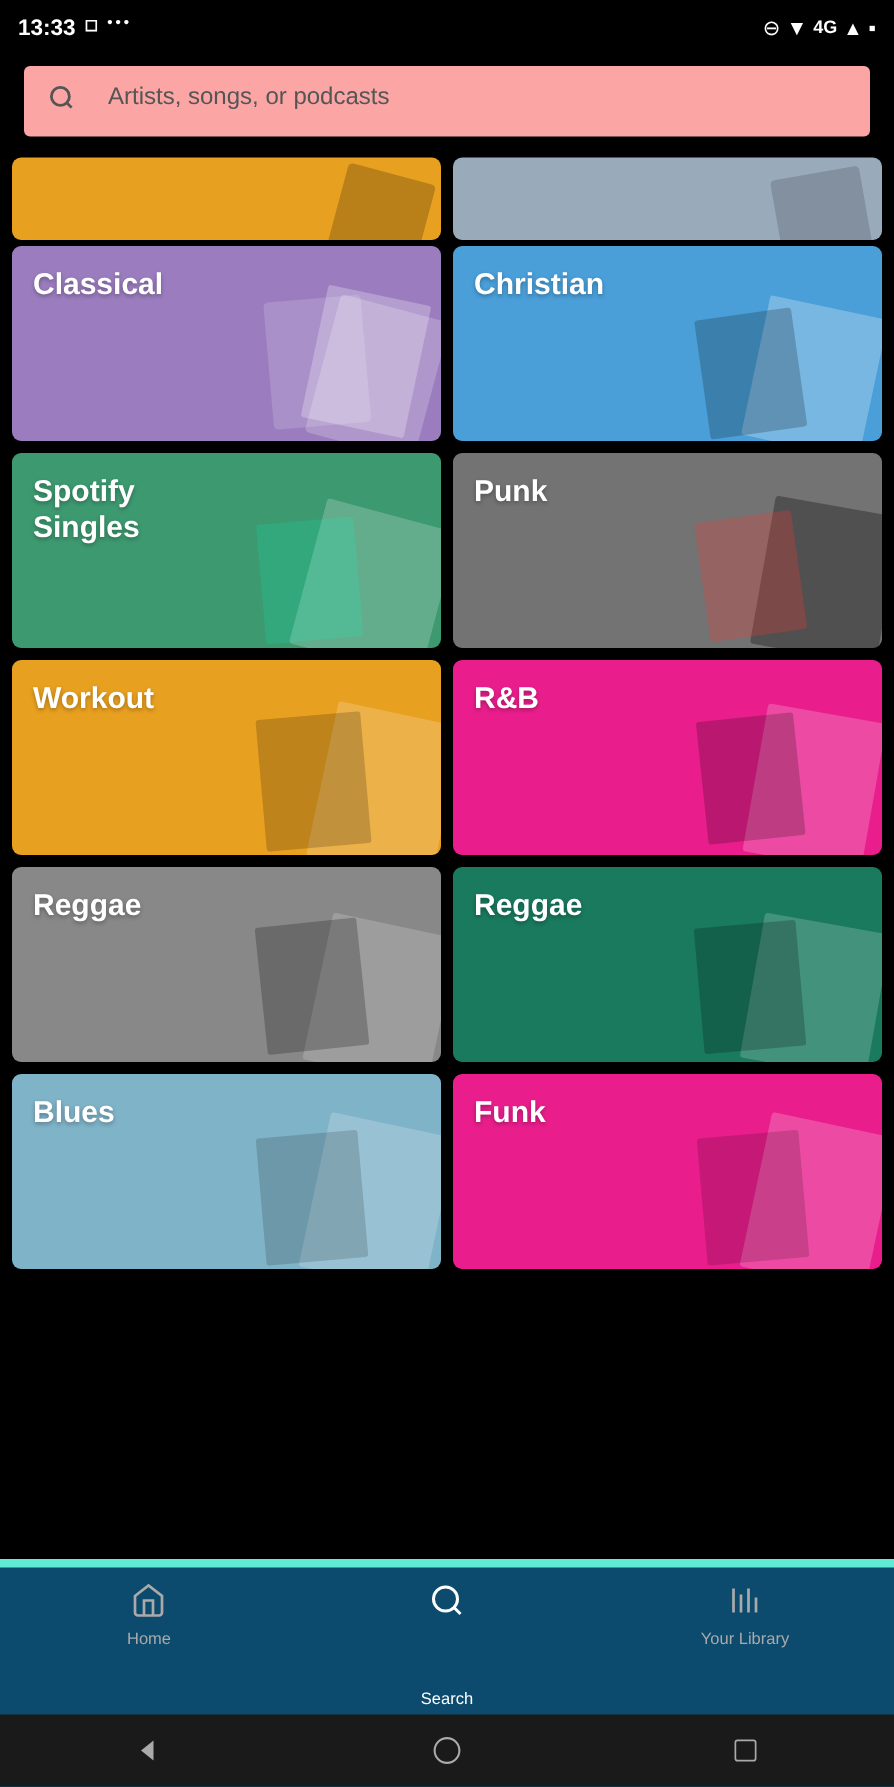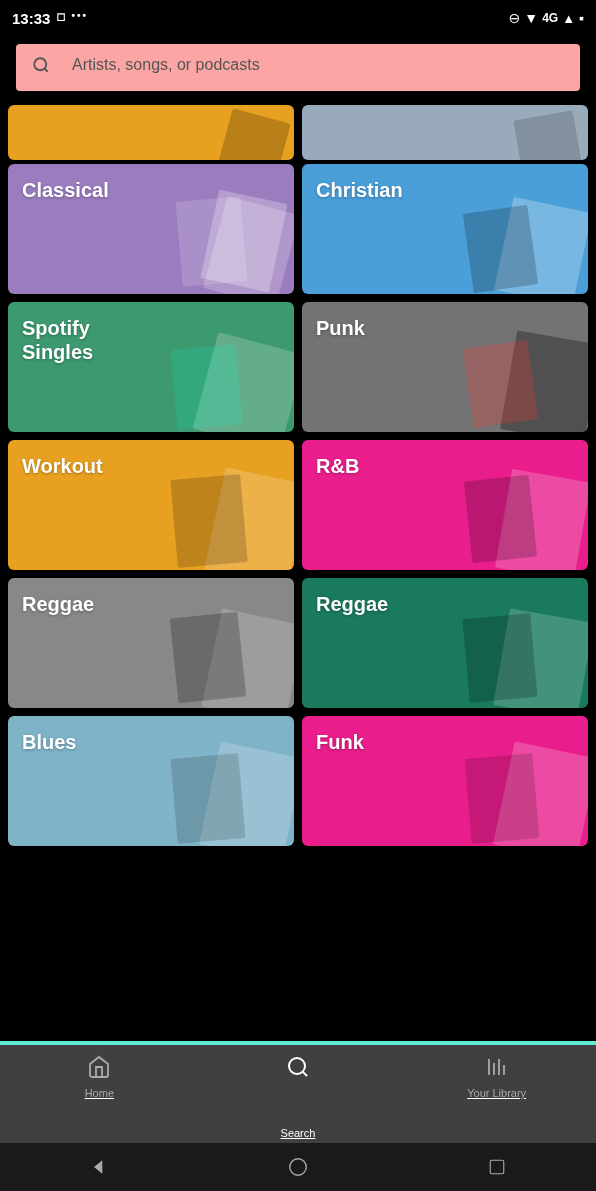--- a/index.html
+++ b/index.html
@@ -99,23 +99,22 @@
       overflow: hidden;
       position: relative;
     }
 
     
     .bottom-nav {
       position: fixed;
       bottom: 0;
       left: 0;
       width: 596px;
-      background: #404040;
-      border-top: 4px solid #5eead4;
-      text-decoration: underline;
+      background: #0c4a6e;
+      border-top: 6px solid #5eead4;
     }
     .nav-tabs {
       display: flex;
       justify-content: space-around;
       padding: 10px 0 4px;
     }
     .nav-tab {
       display: flex;
       flex-direction: column;
       align-items: center;

